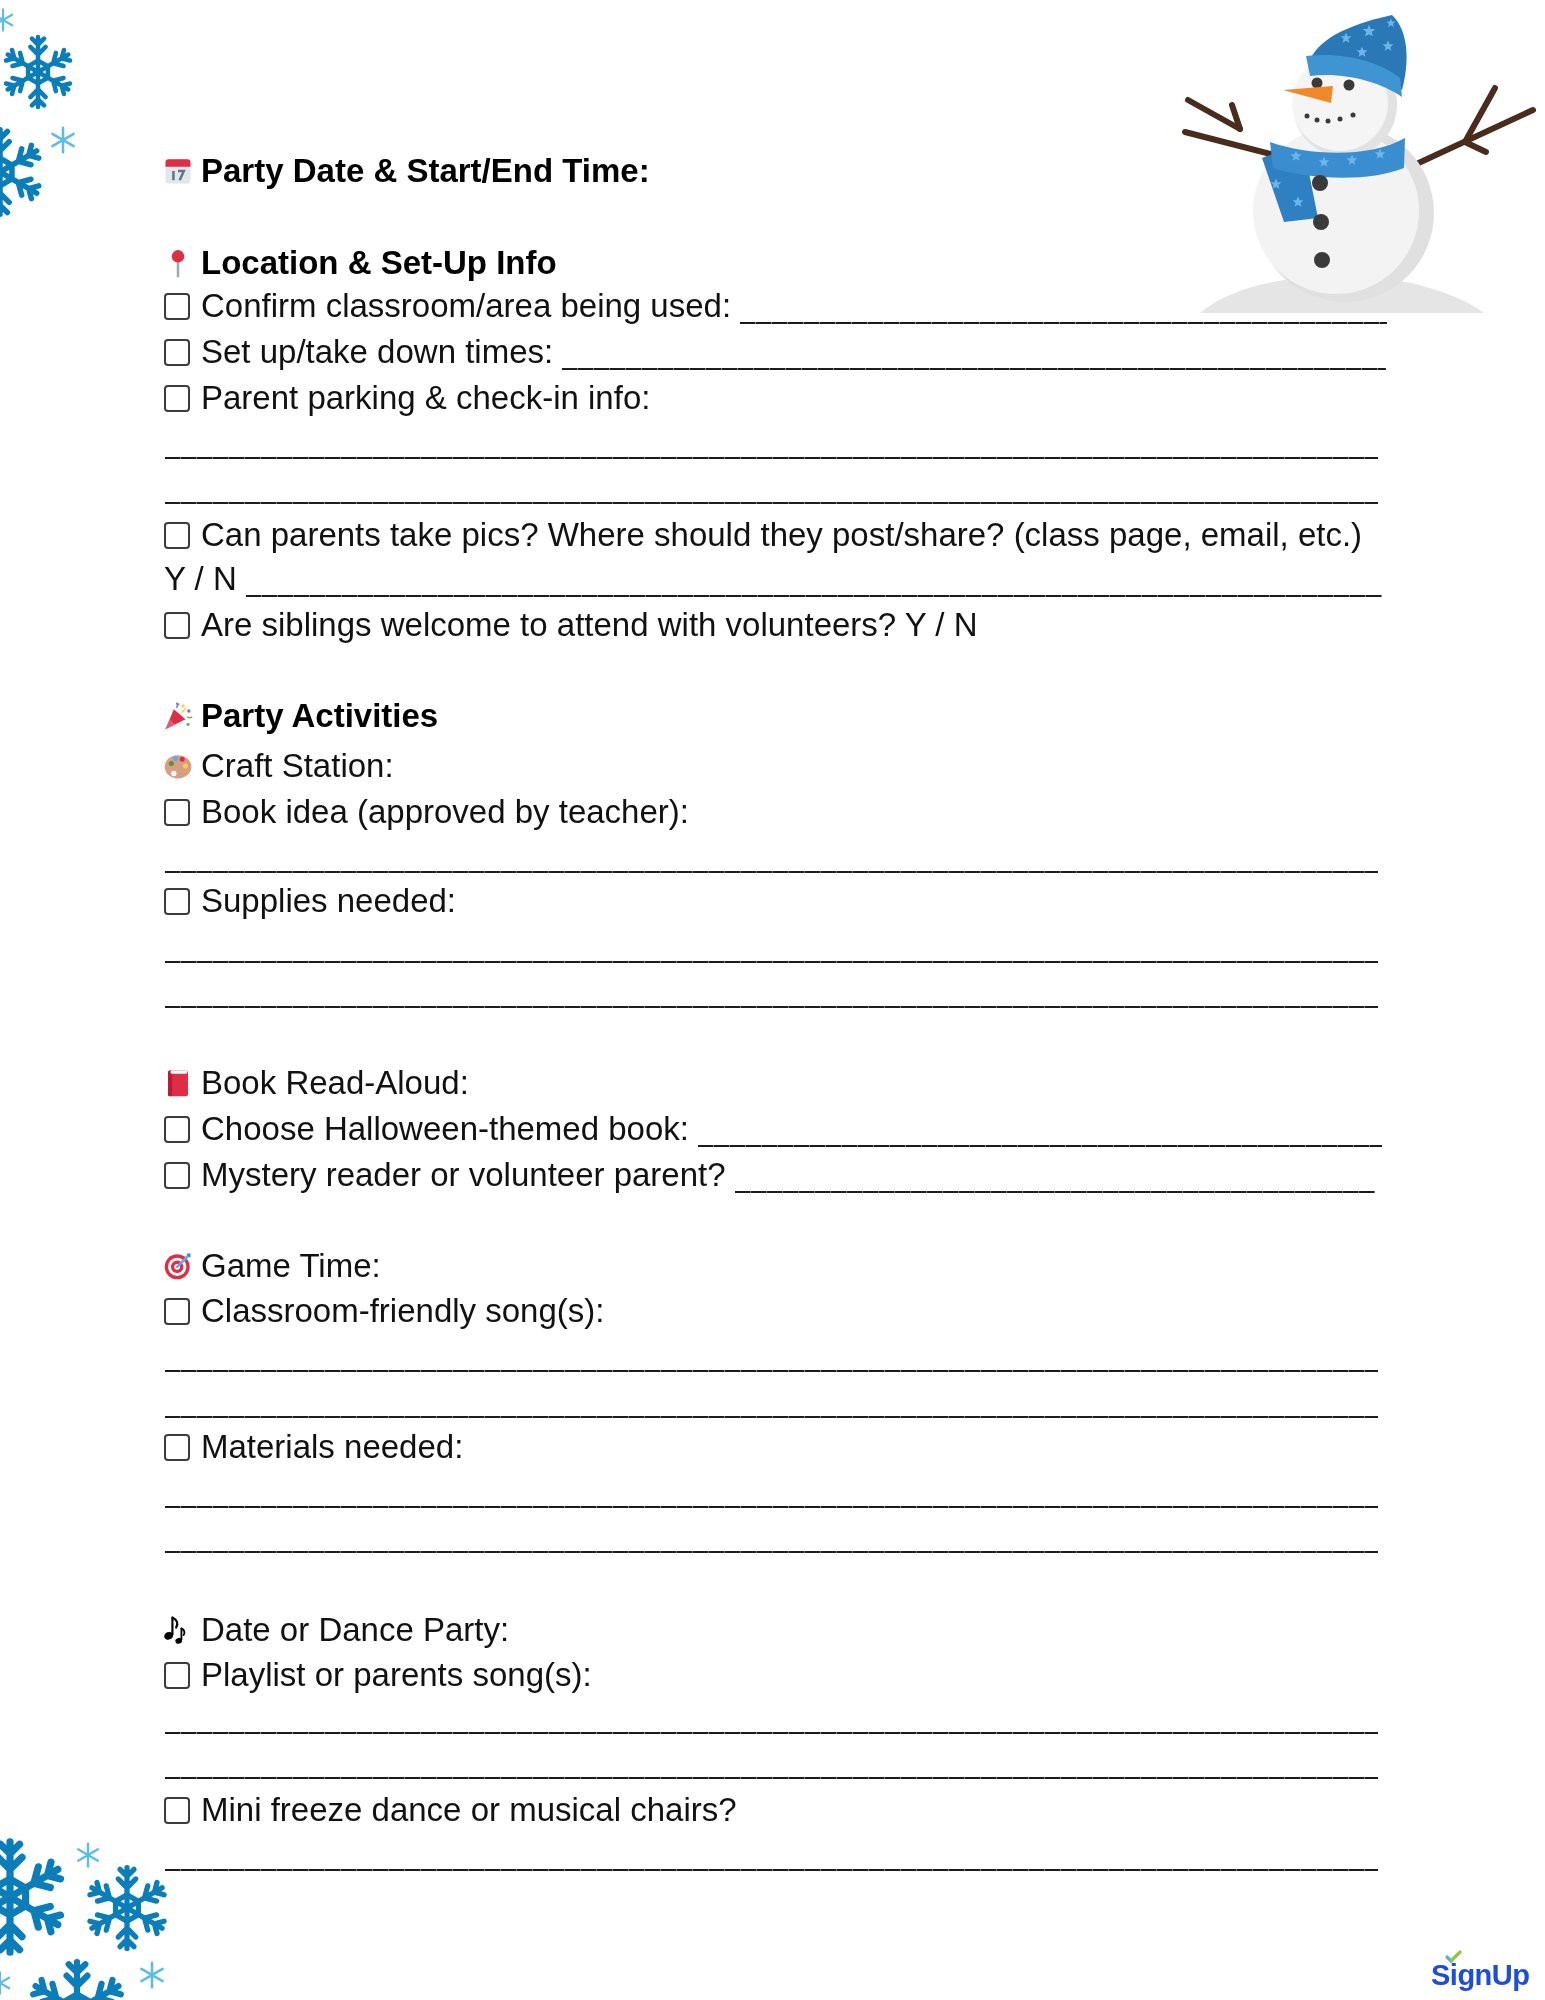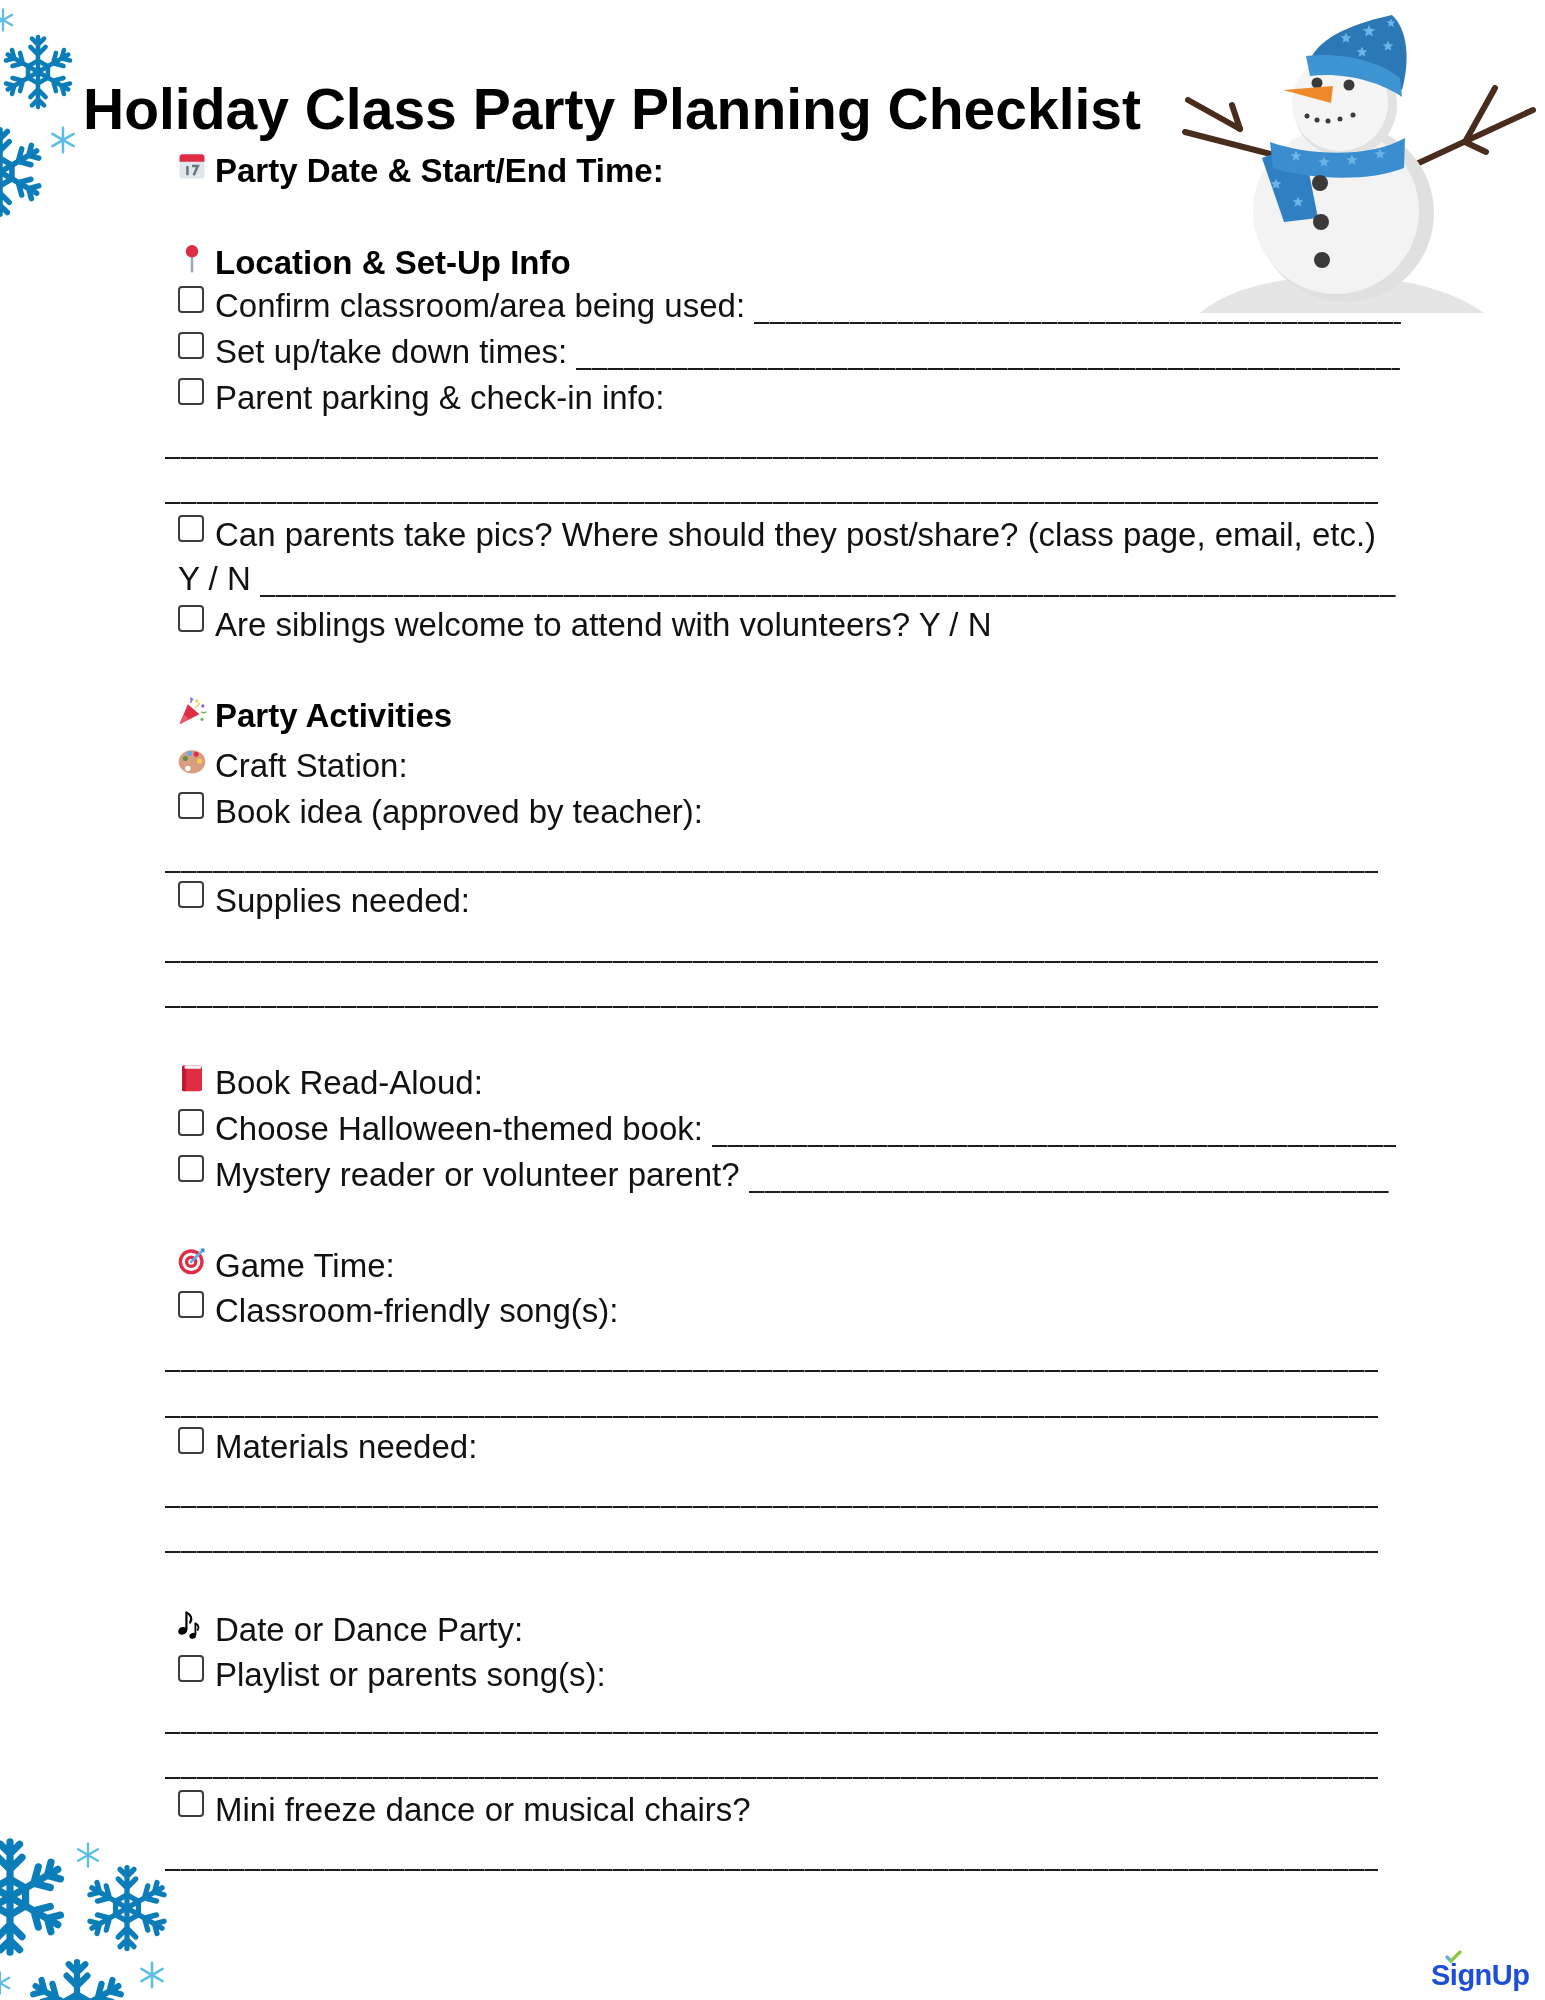--- a/index.html
+++ b/index.html
@@ -7,22 +7,22 @@
     position: relative; width: 1545px; height: 2000px; overflow: hidden;
     background: #ffffff; color: #111111;
     font-family: "Liberation Sans", "DejaVu Sans", sans-serif;
   }
   .title {
     position: absolute; left: 83px; top: 77px;
     font-size: 57px; line-height: 64px; font-weight: bold;
     white-space: nowrap; color: #000;
   }
   .row {
-    position: absolute; left: 178px; height: 40px;
-    display: flex; align-items: flex-start;
+    position: absolute; left: 164px; height: 40px;
+    display: flex; align-items: center;
     font-size: 33px; line-height: 40px; white-space: nowrap; color: #111;
   }
   .row.h { font-weight: bold; color: #000; }
   .cb {
     width: 26px; height: 27px; box-sizing: border-box; flex: none;
     border: 2px solid #3c3c3c; border-radius: 4px; margin-right: 11px;
     background: #fff;
   }
   .ico { width: 30px; height: 30px; flex: none; margin-left: -1px; margin-right: 8px; }
   .ico.wide { width: 34px; margin-right: 7px; margin-left: -4px; }
@@ -128,21 +128,20 @@
     <use href="#star" x="1346" y="154" width="12" height="12" style="color:#6cb5ea"></use>
     <use href="#star" x="1374" y="148" width="12" height="12" style="color:#6cb5ea"></use>
     <use href="#star" x="1270" y="178" width="12" height="12" style="color:#6cb5ea"></use>
     <use href="#star" x="1292" y="196" width="12" height="12" style="color:#6cb5ea"></use>
 
     <circle cx="1320" cy="183" r="8" fill="#3a3a3a"></circle>
     <circle cx="1321" cy="222" r="8" fill="#3a3a3a"></circle>
     <circle cx="1322" cy="260" r="8" fill="#3a3a3a"></circle>
   </svg>
 
-  <div class="title">Holiday Class Party Planning Checklist</div>
 
   <div class="row h" style="top:151px">
     <svg class="ico" viewBox="0 0 36 36">
       <rect x="3" y="4" width="30" height="29" rx="4" fill="#e1e8ed"></rect>
       <path d="M3 13 V8 a4 4 0 0 1 4 -4 H29 a4 4 0 0 1 4 4 V13 Z" fill="#dd2e44"></path>
       <rect x="11" y="18" width="3" height="11" fill="#66757f"></rect>
       <path d="M18 18 H25 L20 29" stroke="#66757f" stroke-width="3" fill="none"></path>
     </svg>
     <span>Party Date &amp; Start/End Time:</span>
   </div>

